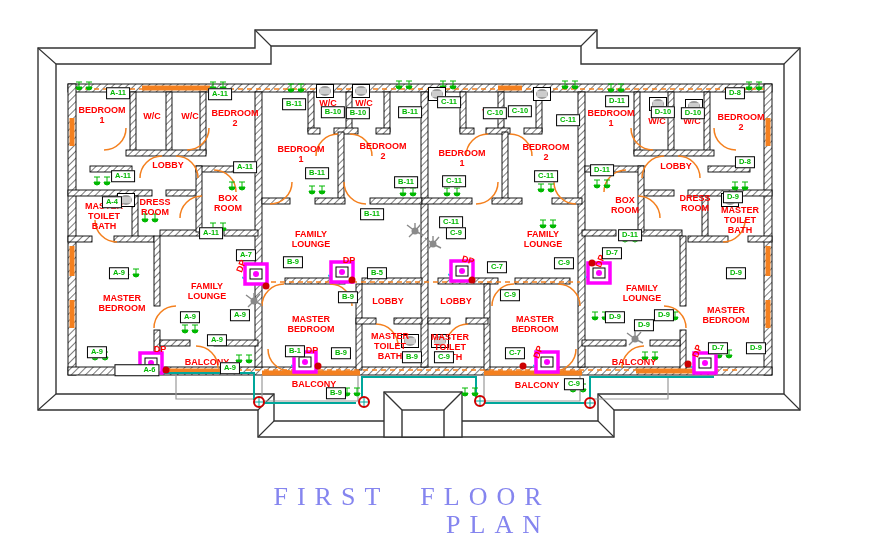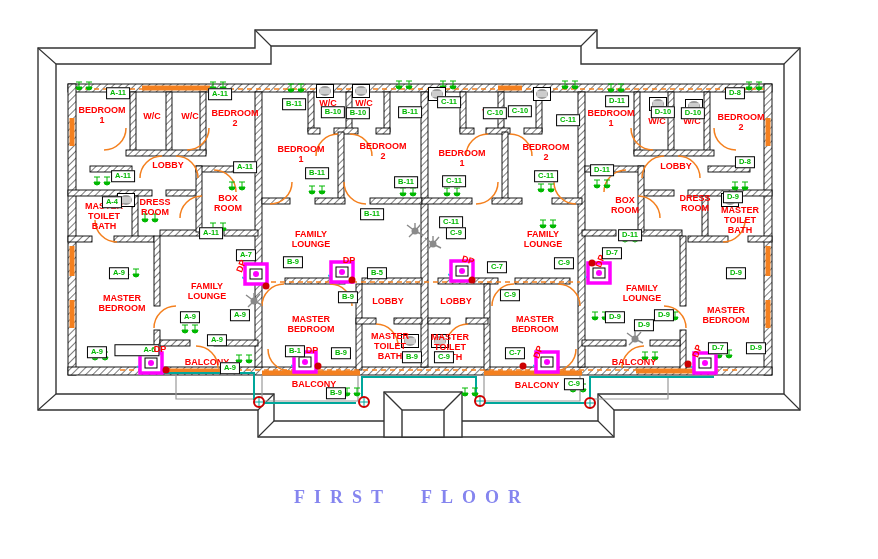--- a/index.html
+++ b/index.html
@@ -11,21 +11,21 @@
       font-weight:bold;font-size:9px;line-height:1.12;white-space:pre-line;text-align:center;}
   .circuit-label{position:absolute;transform:translate(-50%,-50%);color:var(--circuit_text,#00b800);
       font-weight:bold;font-size:7.5px;line-height:1;background:#fff;border:1px solid #000;
       padding:1px 3px;white-space:nowrap;}
   .dp-text{position:absolute;transform:translate(-50%,-50%);color:var(--room_text,#f00);
       font-weight:bold;font-size:9px;}
   .icon{position:absolute;transform:translate(-50%,-50%);}
   .red-dot{position:absolute;width:7px;height:7px;border-radius:50%;
       background:var(--junction,#cc0000);transform:translate(-50%,-50%);}
   .title-line{position:absolute;transform:translate(-50%,-50%);color:var(--title_text,#8585ef);
-      font-family:"Liberation Serif",serif;font-weight:bold;font-size:18px;
+      font-family:"Liberation Serif",serif;font-weight:normal;font-size:26px;
       letter-spacing:9px;word-spacing:16px;white-space:nowrap;}
 </style>
 </head>
 <body>
 
 <div class="stage">
 
   <svg class="plan" width="878" height="559" viewBox="0 0 878 559">
     <defs>
       <pattern id="hatch" width="5" height="5" patternUnits="userSpaceOnUse" patternTransform="rotate(45)">
@@ -792,21 +792,21 @@
       <div class="circuit-label" style="left: 123px; top: 176px;">A-11</div>
       <div class="circuit-label" style="left: 245px; top: 167px;">A-11</div>
       <div class="circuit-label" style="left: 211px; top: 233px;">A-11</div>
       <div class="circuit-label" style="left: 119px; top: 273px;">A-9</div>
       <div class="circuit-label" style="left: 190px; top: 317px;">A-9</div>
       <div class="circuit-label" style="left: 240px; top: 315px;">A-9</div>
       <div class="circuit-label" style="left: 217px; top: 340px;">A-9</div>
       <div class="circuit-label" style="left: 97px; top: 352px;">A-9</div>
       <div class="circuit-label" style="left: 230px; top: 368px;">A-9</div>
       <div class="circuit-label" style="left: 246px; top: 255px;">A-7</div>
-      <div class="circuit-label" style="left: 137px; top: 350px; padding-left: 28px;">A-6</div>
+      <div class="circuit-label" style="left: 137px; top: 370px; padding-left: 28px;">A-6</div>
       <div class="circuit-label" style="left: 112px; top: 202px;">A-4</div>
       <div class="circuit-label" style="left: 294px; top: 104px;">B-11</div>
       <div class="circuit-label" style="left: 410px; top: 112px;">B-11</div>
       <div class="circuit-label" style="left: 317px; top: 173px;">B-11</div>
       <div class="circuit-label" style="left: 406px; top: 182px;">B-11</div>
       <div class="circuit-label" style="left: 372px; top: 214px;">B-11</div>
       <div class="circuit-label" style="left: 333px; top: 112px;">B-10</div>
       <div class="circuit-label" style="left: 358px; top: 113px;">B-10</div>
       <div class="circuit-label" style="left: 293px; top: 262px;">B-9</div>
       <div class="circuit-label" style="left: 348px; top: 297px;">B-9</div>
@@ -852,14 +852,15 @@
       <div class="dp-text" style="left: 349px; top: 260px;">DP</div>
       <div class="dp-text" style="left: 468px; top: 260px; transform: translate(-50%, -50%) rotate(15deg);">DP</div>
       <div class="dp-text" style="left: 600px; top: 261px; transform: translate(-50%, -50%) rotate(-70deg);">DP</div>
       <div class="dp-text" style="left: 160px; top: 349px;">DP</div>
       <div class="dp-text" style="left: 312px; top: 350px;">DP</div>
       <div class="dp-text" style="left: 538px; top: 352px; transform: translate(-50%, -50%) rotate(-70deg);">DP</div>
       <div class="dp-text" style="left: 697px; top: 351px; transform: translate(-50%, -50%) rotate(-70deg);">DP</div>
     </div>
 
   <div class="title-line" style="left:412px;top:497px">FIRST FLOOR</div>
+  <div class="title-line" style="left:498px;top:525px">PLAN</div>
 
 </div>
 
 </body></html>

